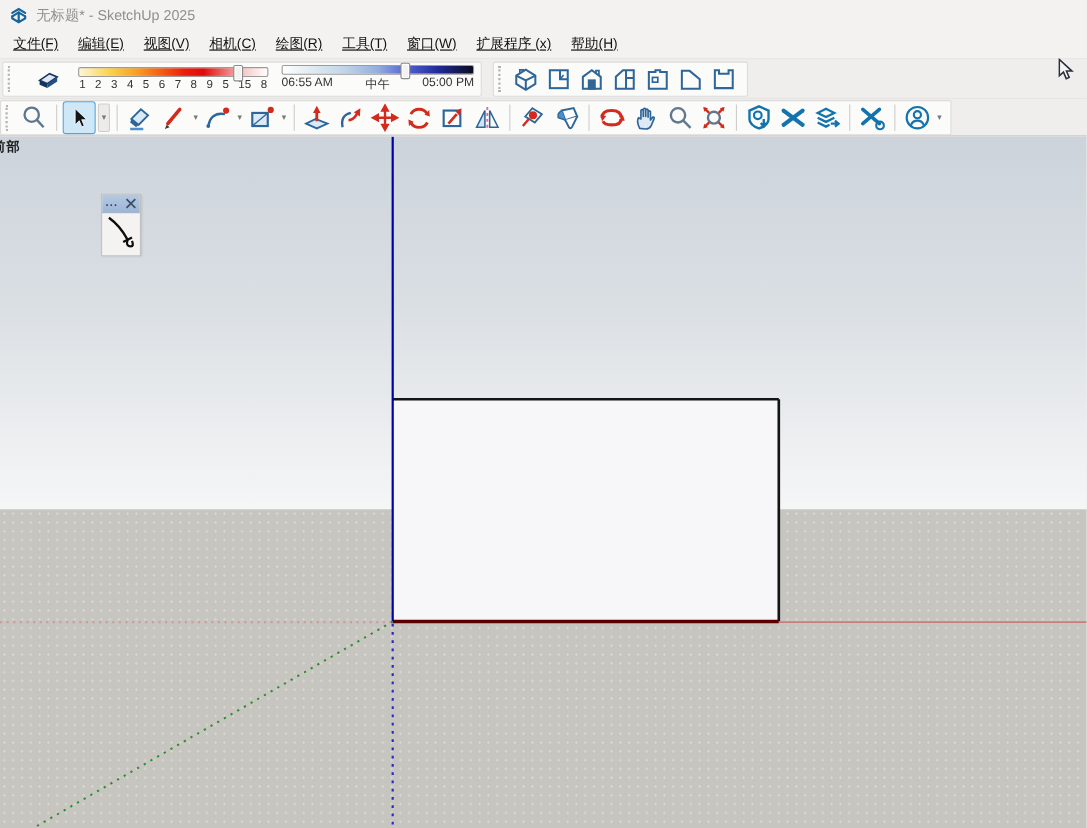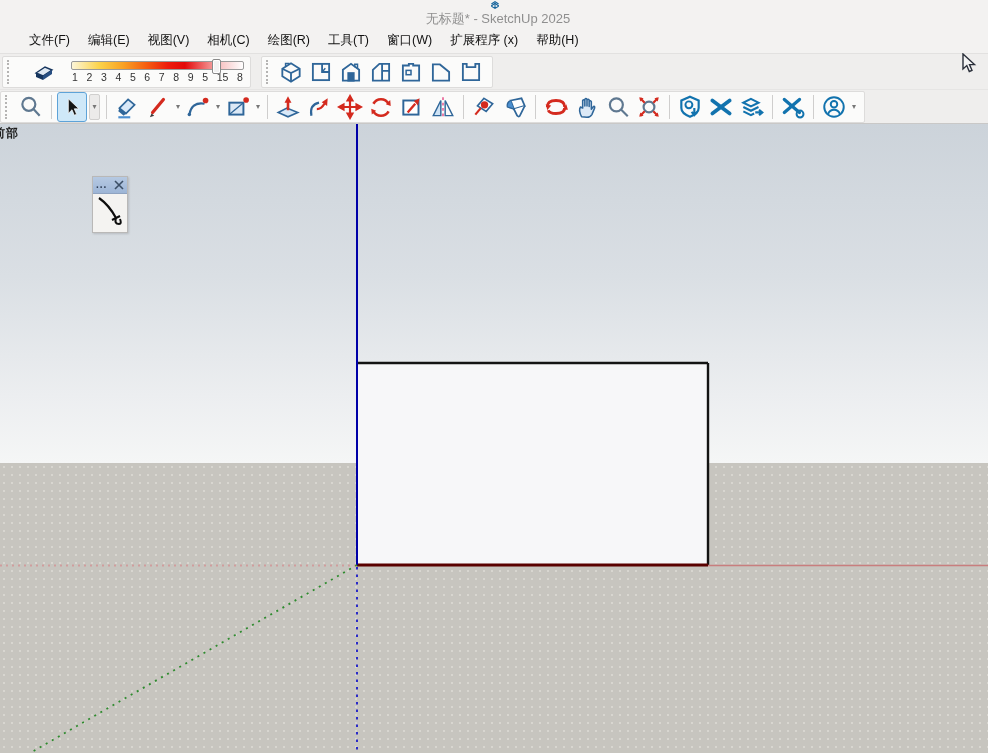--- a/index.html
+++ b/index.html
@@ -1,24 +1,24 @@
 <!DOCTYPE html>
 <html><head>
 <meta charset="utf-8">
 <style>
   * { margin:0; padding:0; box-sizing:border-box; }
   html,body { width:988px; height:753px; overflow:hidden; font-family:"Liberation Sans",sans-serif; }
   body { position:relative; background:#f0efee; }
 
   
-  .titlebar { height:28px; display:flex; align-items:center; padding-left:8px; background:#f3f2f1;flex-direction:column; }
+  .titlebar { height:28px; display:flex; align-items:center; padding-left:8px; background:#f3f2f1; }
   .titlebar .logo { width:18px; height:18px; margin-right:7px; }
   .titlebar .title { font-size:13px; color:#8f8f8f; }
 
-  .menubar { height:26px; display:flex; align-items:center; padding-left:20px; background:#f3f2f1; border-bottom:1px solid #e2e1e0; }
+  .menubar { height:26px; display:flex; align-items:center; padding-left:3px; background:#f3f2f1; border-bottom:1px solid #e2e1e0;text-decoration:underline; }
   .menu-item { font-size:12.5px; color:#111; padding:4px 9px; cursor:default; }
 
   .toolbar-row { display:flex; align-items:center; background:#efeeed; }
   .row1 { height:36px; border-bottom:1px solid #e6e5e4; padding:2px 0 2px 2px; gap:10px; }
   .row2 { height:34px; border-bottom:1px solid #c9c8c7; padding:1px 0 1px 0; }
 
   .tb-panel { display:flex; align-items:center; height:32px; background:#fbfbfa; border:1px solid #dddcdb; border-radius:2px; padding:0 6px 0 2px; }
   .grip { width:5px; height:24px; border-left:2px dotted #b5b4b3; margin:0 5px 0 2px; }
   .tb-sep { width:1px; height:24px; background:#cfcecd; margin:0 4px; }
 
@@ -106,20 +106,30 @@
         <span>6</span>
         <span>7</span>
         <span>8</span>
         <span>9</span>
         <span>5</span>
         <span>15</span>
         <span>8</span>
       </div>
     </div>
 
+    <div class="slider-block">
+      <div class="slider-track time-track">
+        <div class="slider-handle" style="left: 62%;"></div>
+      </div>
+      <div class="time-label-row">
+        <span>06:55 AM</span>
+        <span>中午</span>
+        <span>05:00 PM</span>
+      </div>
+    </div>
   </div>
 
   <div class="tb-panel">
     <div class="grip"></div>
     <div class="tool-cell">
       <svg width="26" height="26" viewBox="0 0 24 24" fill="none" stroke="#2f6699" stroke-width="1.7">
         <path d="M4 9 L12 4 L20 9 L20 16 L12 21 L4 16 Z"></path>
           <path d="M4 9 L12 13 L20 9 M12 13 L12 21"></path>
         <path d="M7 6.8 L7 4.2 L10 4.2 L10 5.4" stroke-width="1.4"></path>
       </svg>

